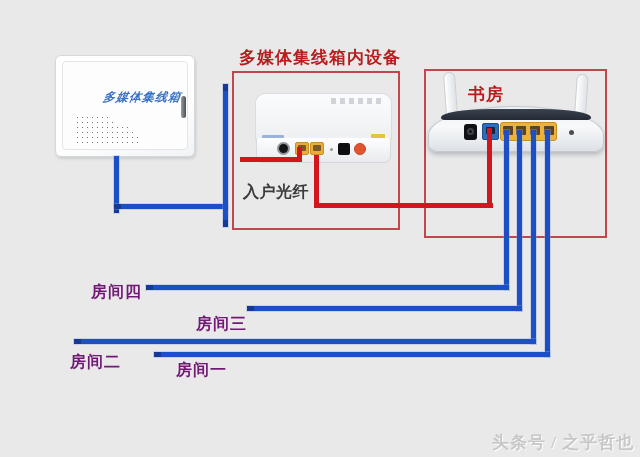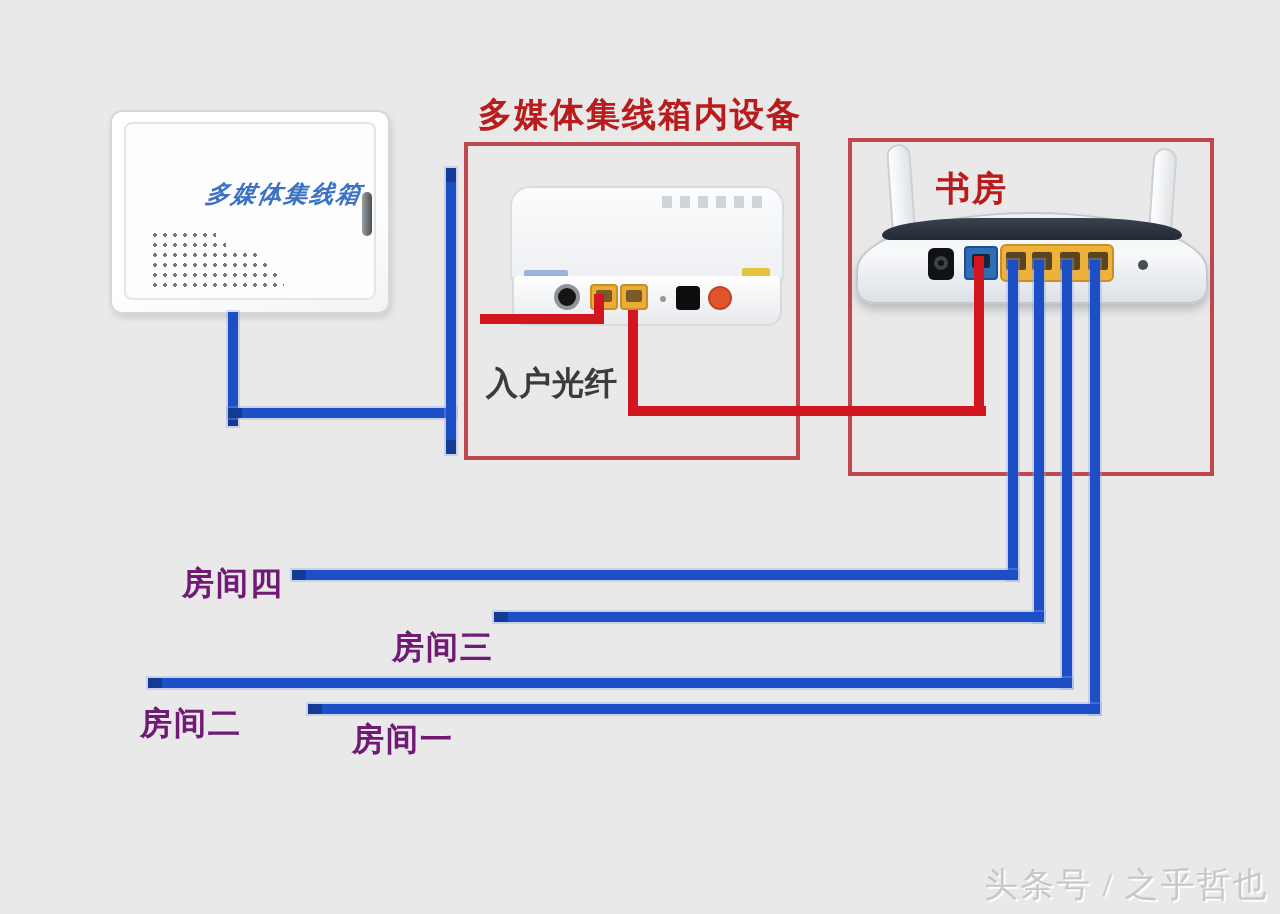--- a/index.html
+++ b/index.html
@@ -7,21 +7,21 @@
     position:relative; width:640px; height:457px;
     background:#e9e9e9; overflow:hidden;
     font-family:"Liberation Serif", serif;
   }
   
   .lbl { position:absolute; white-space:nowrap; font-weight:bold;
          font-size:17px; color:#b91c1c; letter-spacing:1px; }
   .lbl.room { font-size:16px; color:#701a75; }
   .lbl.dark { font-size:16px; color:#3b3b3b; font-weight:bold; letter-spacing:0.5px; }
   .watermark { position:absolute; left:492px; top:431px; font-size:17px;
-         font-weight:normal; color:#c7c7c7; letter-spacing:1px;
+         font-weight:bold; color:#c7c7c7; letter-spacing:1px;
          text-shadow:1px 1px 0 #fdfdfd; z-index:9; }
   
   .frame { position:absolute; border:2px solid #c0474d; z-index:2; }
   
   .cable { position:absolute; z-index:7; }
   .blue { background:#1c4ec6; box-shadow:0 0 0 1px rgba(140,165,225,0.35); }
   .red  { background:#d2161f; z-index:7; }
   .blue.capL { background:linear-gradient(90deg,#143a96 0 7px,#1c4ec6 7px); }
   .blue.capB { background:linear-gradient(180deg,#1c4ec6 calc(100% - 7px),#143a96 calc(100% - 7px)); }
   .blue.capTB { background:linear-gradient(180deg,#143a96 0 7px,#1c4ec6 7px calc(100% - 7px),#143a96 calc(100% - 7px)); }

